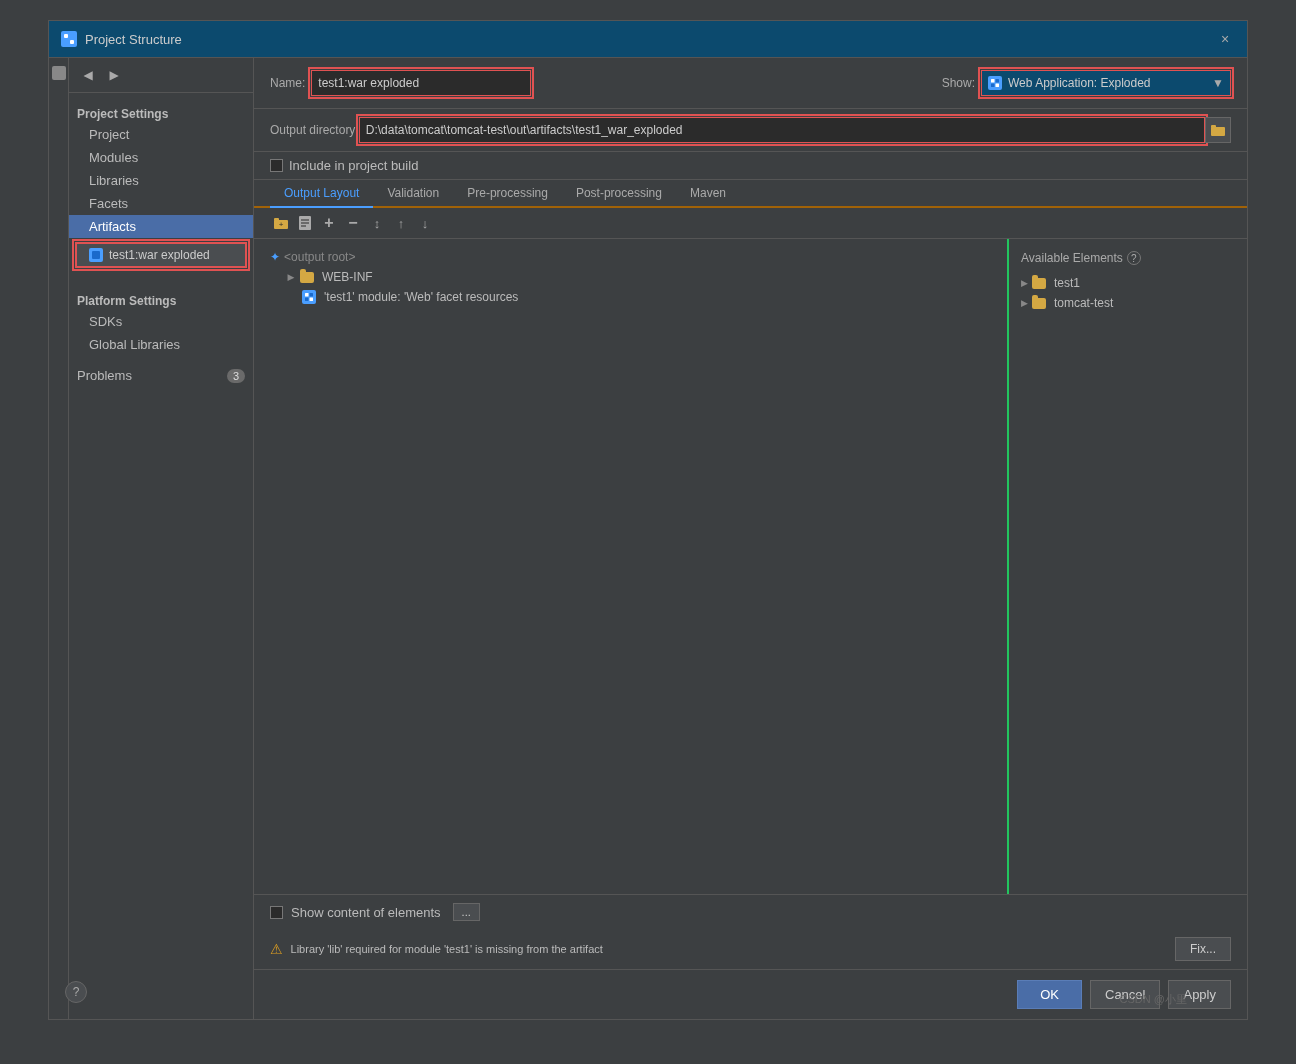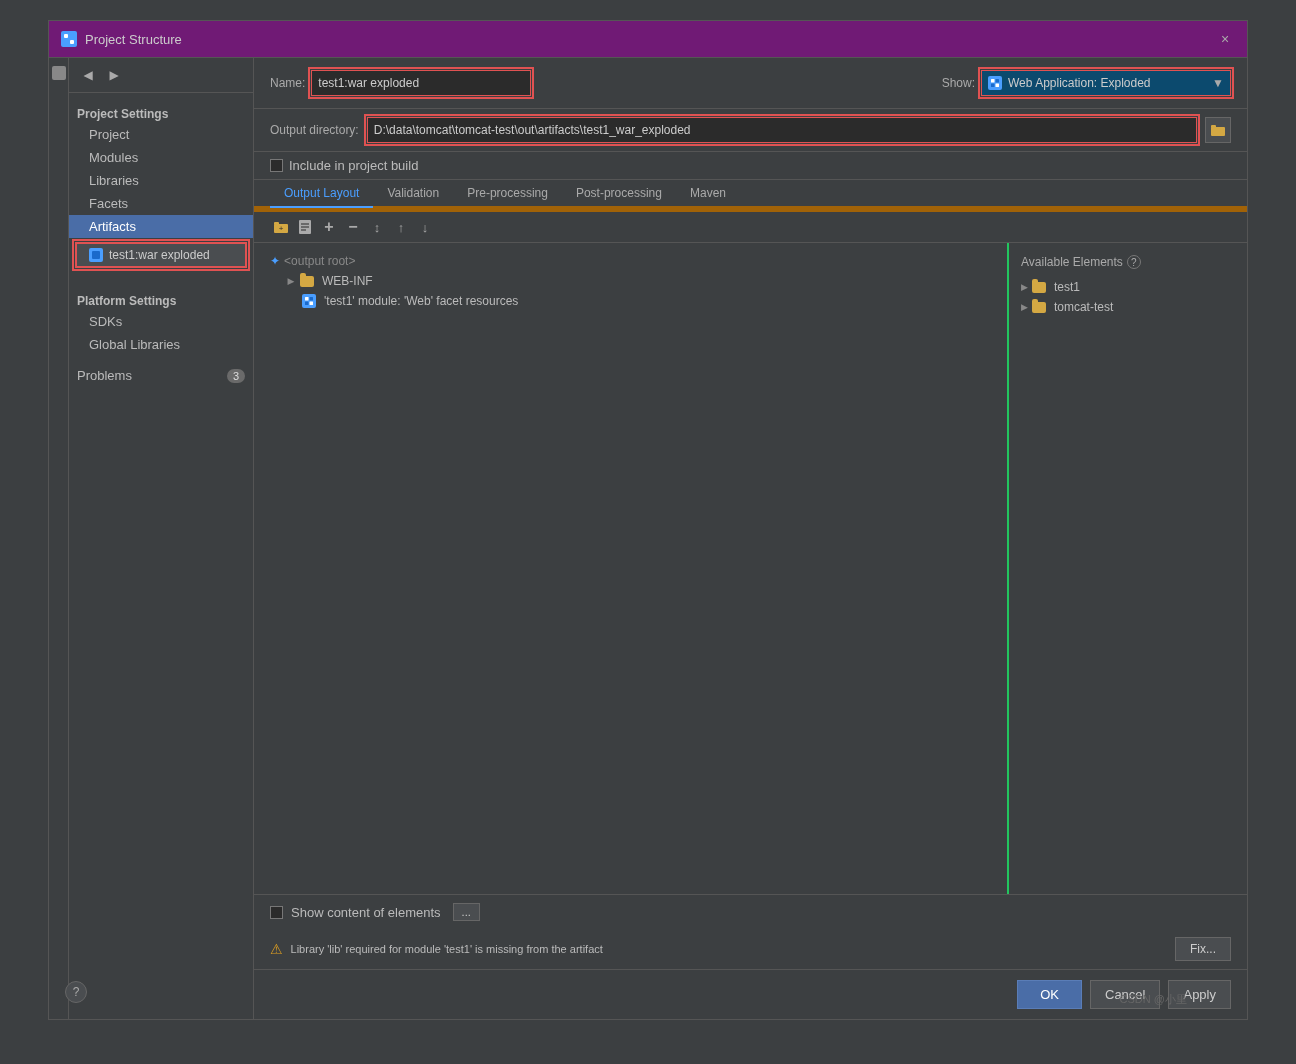--- a/index.html
+++ b/index.html
@@ -19,21 +19,21 @@
       background: #3c3f41;
       border: 1px solid #555;
       display: flex;
       flex-direction: column;
       position: absolute;
       top: 20px;
       left: 48px;
     }
 
     .title-bar {
-      background: #701a75;
+      background: #0c4a6e;
       padding: 8px 12px;
       display: flex;
       align-items: center;
       justify-content: space-between;
       border-bottom: 1px solid #555;
       flex-shrink: 0;
     }
 
     .title-bar-left {
       display: flex;
@@ -243,21 +243,20 @@
 
     .dropdown-arrow {
       margin-left: 30px;
       color: #aaa;
     }
 
     .output-dir-row {
       padding: 8px 16px;
       display: flex;
       align-items: center;
-      gap: 8px;
       border-bottom: 1px solid #555;
       flex-shrink: 0;
     }
 
     .output-dir-input {
       background: #2b2b2b;
       border: 1px solid #e05252;
       color: #cccccc;
       padding: 3px 6px;
       font-size: 12px;
@@ -292,21 +291,21 @@
       width: 13px;
       height: 13px;
       border: 1px solid #777;
       background: #2b2b2b;
       cursor: pointer;
     }
 
     .tabs-row {
       display: flex;
       gap: 0;
-      border-bottom: 6px solid #a16207;
+      border-bottom: 2px solid #a16207;
       padding: 0 16px;
       flex-shrink: 0;
     }
 
     .tab {
       padding: 6px 14px;
       cursor: pointer;
       color: #aaa;
       font-size: 12px;
       border-bottom: 2px solid transparent;

